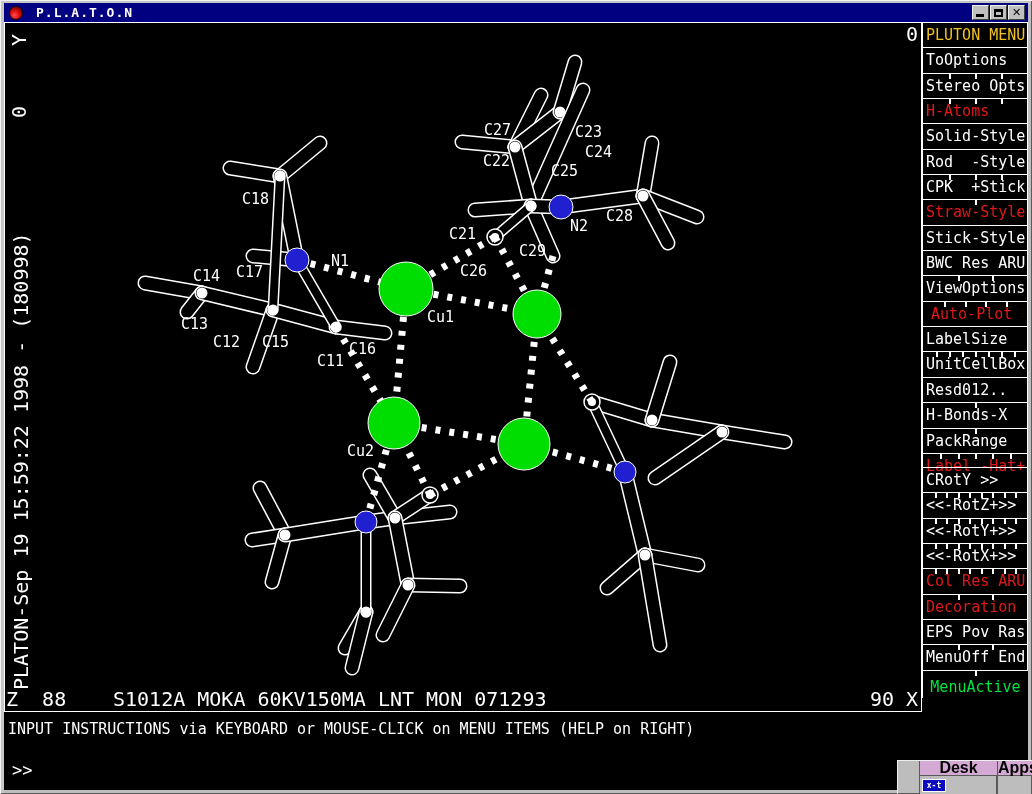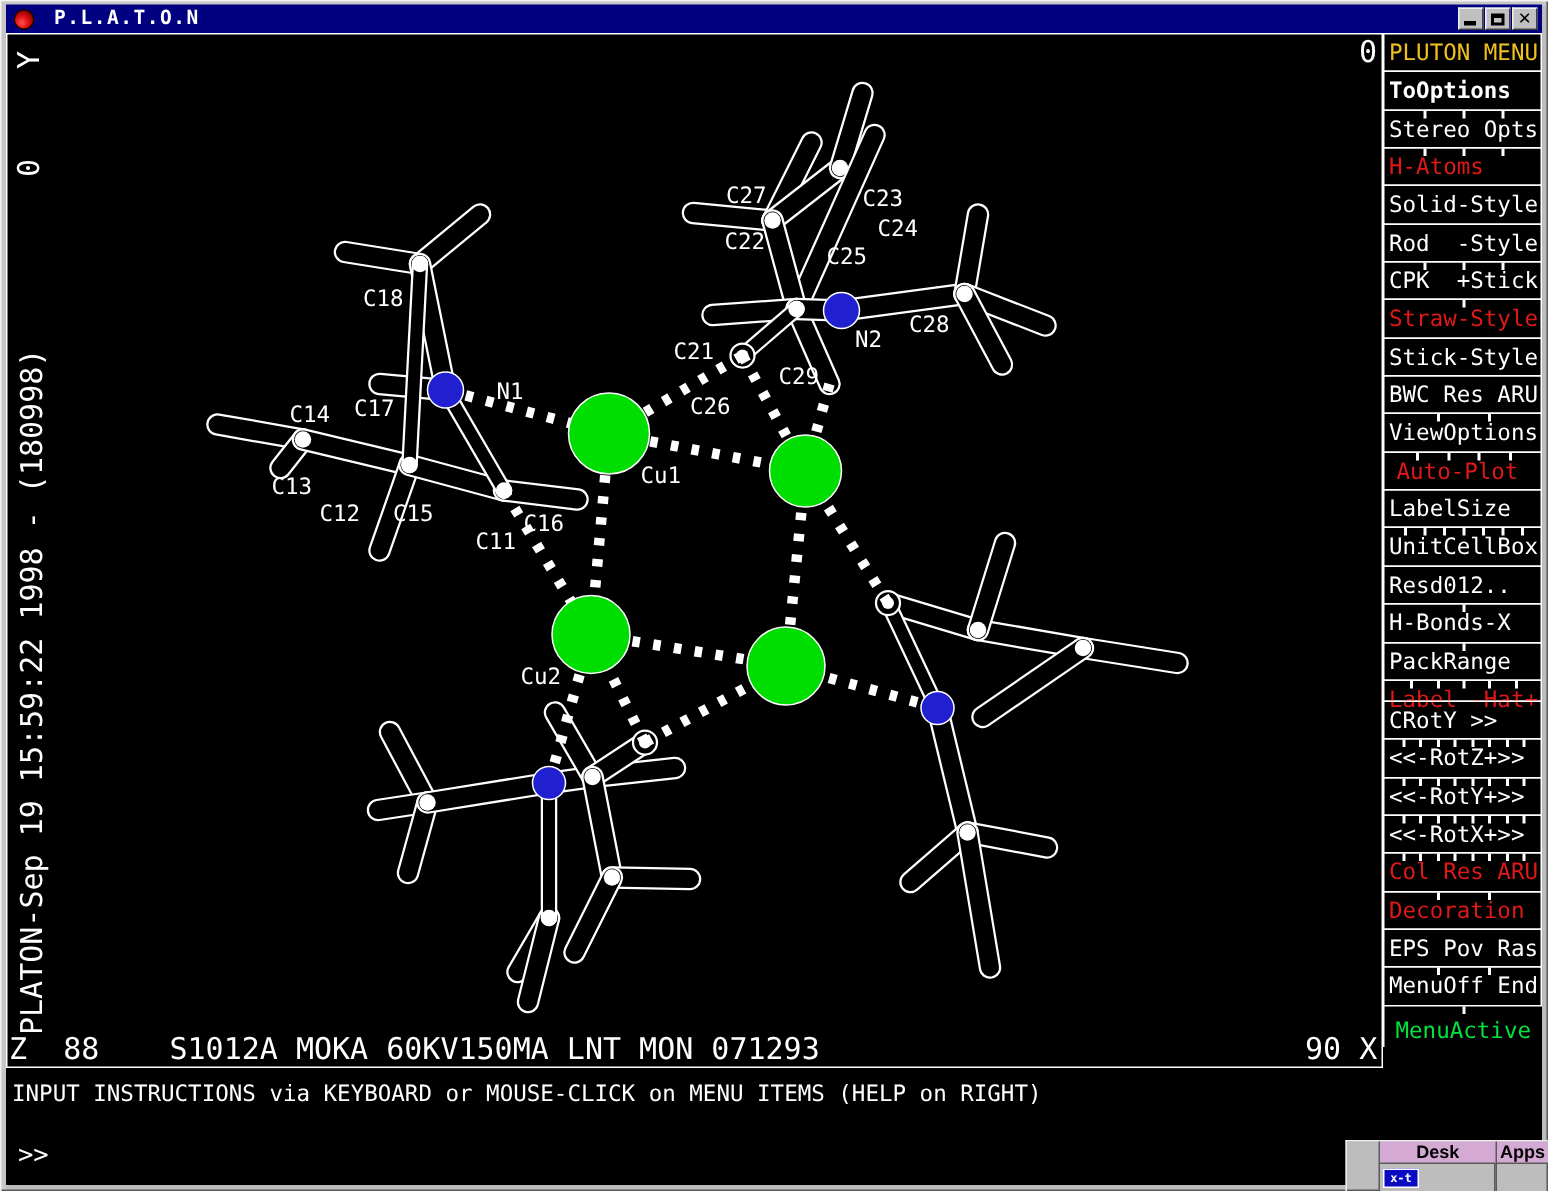--- a/index.html
+++ b/index.html
@@ -33,21 +33,21 @@
   .mi-plain{border:none;text-align:center;padding-left:0;}
   .tick{position:absolute;width:2px;height:5px;background:#fff;bottom:-6px;z-index:3;}
   .footerline{font-size:15px;}
   .taskbar{position:absolute;left:897px;top:760px;width:135px;height:34px;background:#bdbdbd;
     border-top:1px solid #ededed;border-left:1px solid #ededed;display:flex;z-index:10;
     font-family:"Liberation Sans", sans-serif;}
   .tb-cell0{width:22px;border-right:1px solid #5a5a5a;border-bottom:1px solid #5a5a5a;background:#bdbdbd;}
   .tb-col{display:flex;flex-direction:column;}
   .tb-desk{width:77px;}
   .tb-apps{width:35px;border-left:1px solid #5a5a5a;}
-  .tb-head{height:15px;background:#d4aad4;color:#000;font-weight:bold;font-size:12px;
+  .tb-head{height:15px;background:#d4aad4;color:#000;font-weight:bold;font-size:16px;
     text-align:center;line-height:14px;border-bottom:1px solid #5a5a5a;}
   .tb-body{flex:1;display:flex;align-items:center;padding-left:2px;border-right:1px solid #5a5a5a;}
   .xterm-icon{width:24px;height:13px;background:#0a0ac0;border:1px solid #fff;color:#fff;
     font-size:8px;font-weight:bold;text-align:center;line-height:11px;
     font-family:"DejaVu Sans Mono", monospace;}
 </style>
 </head>
 <body>
 
 <div class="window">
@@ -244,21 +244,21 @@
     <div class="abs plotfont rot" style="left:6px;top:668px;">PLATON-Sep 19 15:59:22 1998 - (180998)</div>
     <div class="abs plotfont" style="left:2px;top:666px;">Z  88</div>
     <div class="abs plotfont" style="left:109px;top:666px;">S1012A MOKA 60KV150MA LNT MON 071293</div>
     <div class="abs plotfont" style="left:866px;top:666px;">90 X</div>
 
     <div class="abs footerline" style="left:4px;top:698px;">INPUT INSTRUCTIONS via KEYBOARD or MOUSE-CLICK on MENU ITEMS (HELP on RIGHT)</div>
     <div class="abs" style="left:8px;top:738px;font-size:17px;">&gt;&gt;</div>
 
     <div class="menu" id="menu">
         <div class="mi" style="color: rgb(240, 192, 32); height: 26.35px;">PLUTON MENU</div>
-        <div class="mi" style="color: rgb(255, 255, 255); height: 26.35px; font-weight: bold;">ToOptions<span class="tick" style="left: 26px;"></span><span class="tick" style="left: 52px;"></span><span class="tick" style="left: 78px;"></span></div>
+        <div class="mi" style="color: rgb(255, 255, 255); height: 26.35px;">ToOptions<span class="tick" style="left: 26px;"></span><span class="tick" style="left: 52px;"></span><span class="tick" style="left: 78px;"></span></div>
         <div class="mi" style="color: rgb(255, 255, 255); height: 26.35px;">Stereo Opts<span class="tick" style="left: 26px;"></span><span class="tick" style="left: 52px;"></span><span class="tick" style="left: 78px;"></span></div>
         <div class="mi" style="color: rgb(224, 24, 24); height: 26.35px;">H-Atoms</div>
         <div class="mi" style="color: rgb(255, 255, 255); height: 26.35px;">Solid-Style</div>
         <div class="mi" style="color: rgb(255, 255, 255); height: 26.35px;">Rod  -Style<span class="tick" style="left: 26px;"></span><span class="tick" style="left: 52px;"></span><span class="tick" style="left: 78px;"></span></div>
         <div class="mi" style="color: rgb(255, 255, 255); height: 26.35px;">CPK  +Stick<span class="tick" style="left: 52px;"></span></div>
         <div class="mi" style="color: rgb(224, 24, 24); height: 26.35px;">Straw-Style</div>
         <div class="mi" style="color: rgb(255, 255, 255); height: 26.35px;">Stick-Style</div>
         <div class="mi" style="color: rgb(255, 255, 255); height: 26.35px;">BWC Res ARU<span class="tick" style="left: 34.6667px;"></span><span class="tick" style="left: 69.3333px;"></span></div>
         <div class="mi" style="color: rgb(255, 255, 255); height: 26.35px;">ViewOptions<span class="tick" style="left: 20.8px;"></span><span class="tick" style="left: 41.6px;"></span><span class="tick" style="left: 62.4px;"></span><span class="tick" style="left: 83.2px;"></span></div>
         <div class="mi" style="color: rgb(224, 24, 24); height: 26.35px; padding-left: 8px;">Auto-Plot</div>

